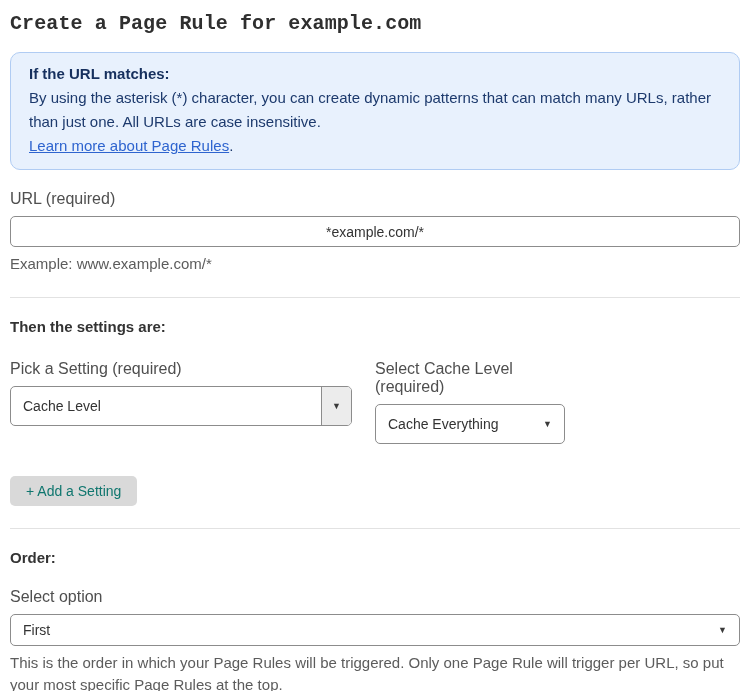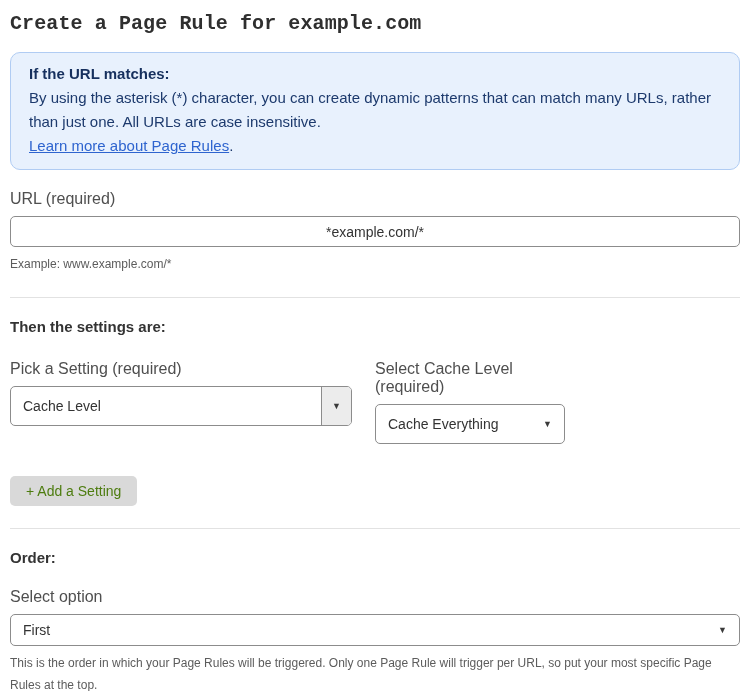--- a/index.html
+++ b/index.html
@@ -53,21 +53,21 @@
     padding: 0 12px;
     font-family: "Liberation Sans", sans-serif;
     font-size: 14px;
     color: #333;
     background: #fff;
     outline: none;
     text-align: center;
   }
   .helper-text {
     margin-top: 6px;
-    font-size: 12px;
+    font-size: 15px;
     color: #5c5c5c;
     line-height: 22px;
   }
   .divider {
     border: none;
     border-top: 1px solid #e2e2e2;
     margin-top: 22px;
   }
   .section-heading {
     margin-top: 20px;
@@ -126,21 +126,21 @@
     padding: 0 16px;
     font-family: "Liberation Sans", sans-serif;
     font-size: 14px;
     cursor: pointer;
     display: inline-flex;
     align-items: center;
     justify-content: center;
   }
   .btn-gray {
     background: #d9d9d9;
-    color: #4d7c0f;
+    color: #0f766e;
   }
   .add-setting-btn { margin-top: 32px; }
   .order-select {
     margin-top: 8px;
     width: 730px;
     height: 32px;
     border: 1px solid #8c8c8c;
     border-radius: 5px;
     background: #fff;
     display: flex;

